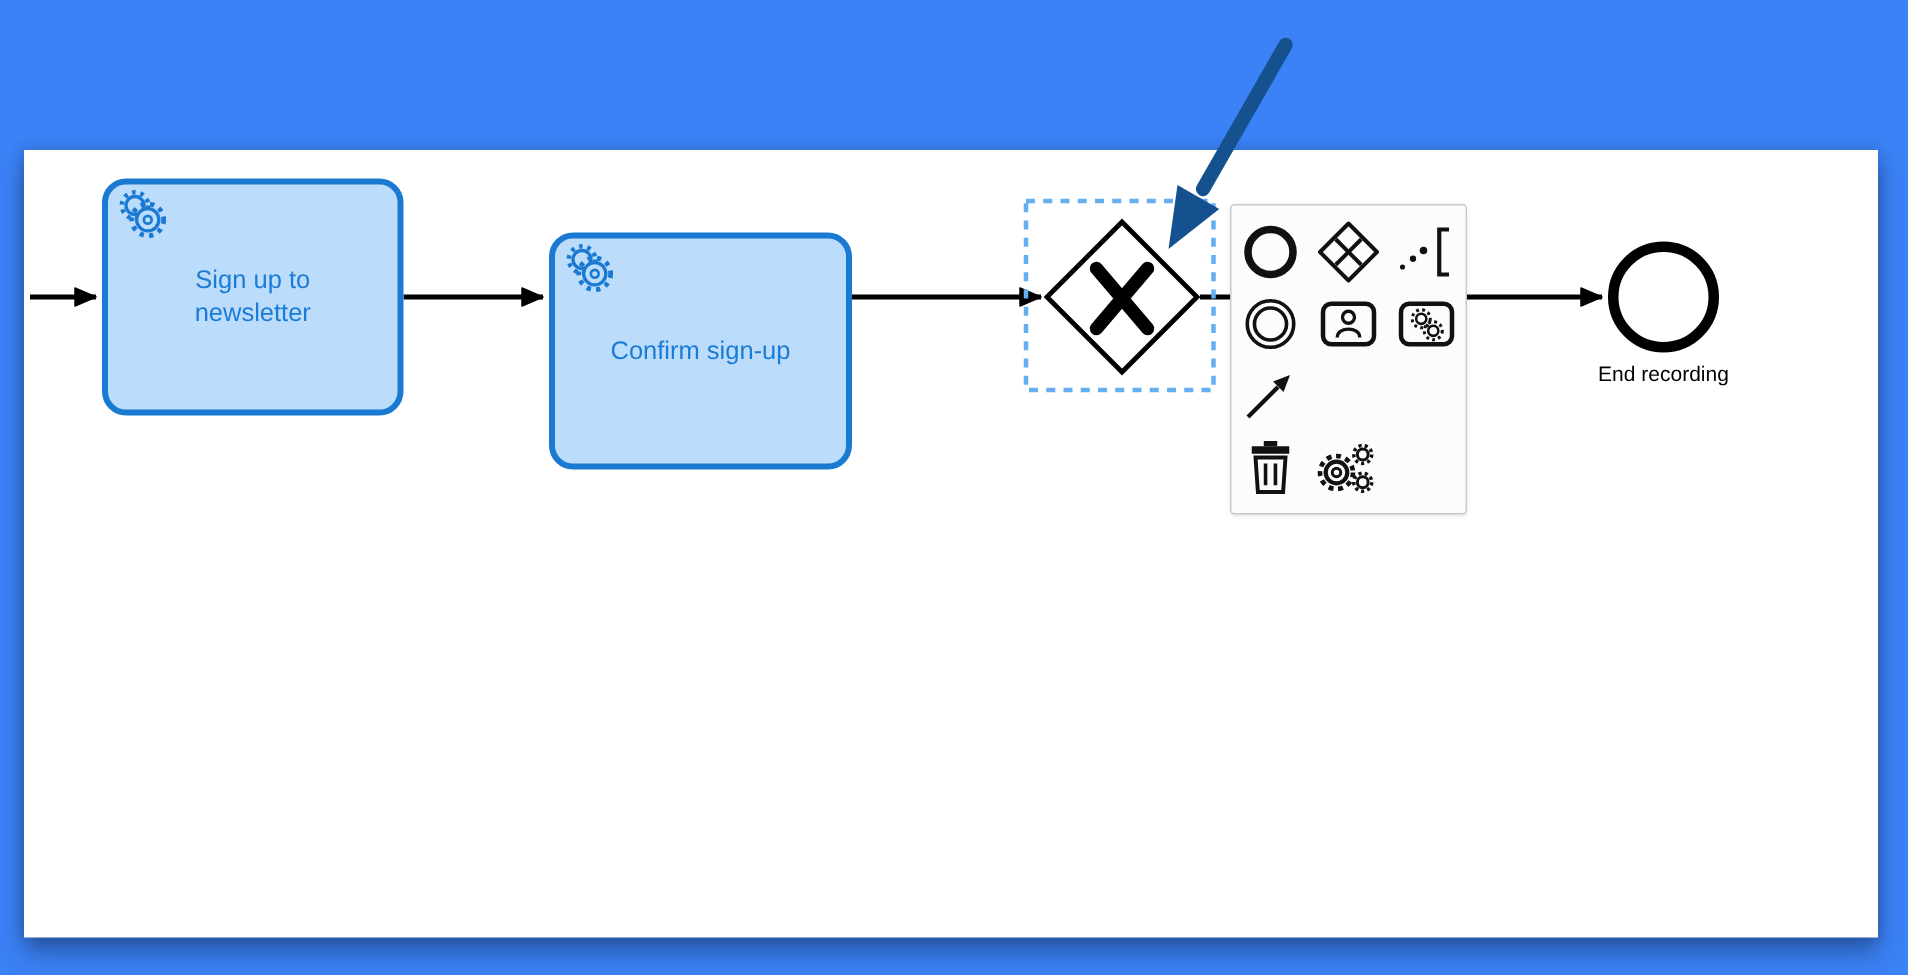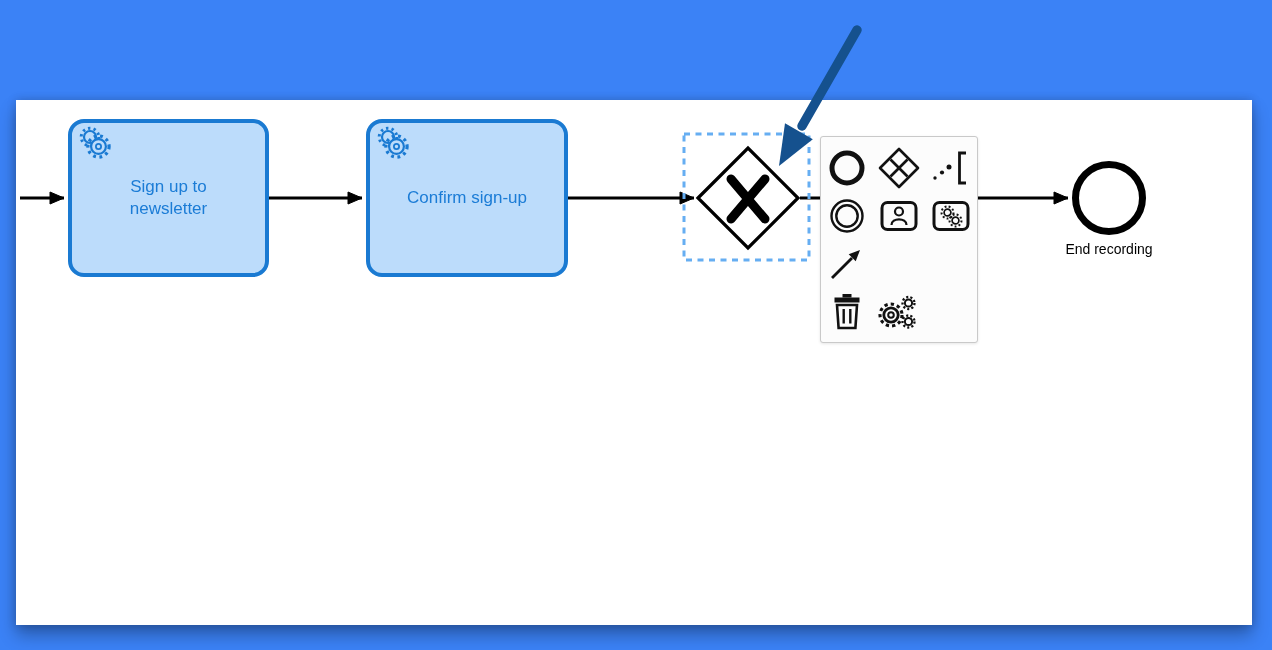--- a/index.html
+++ b/index.html
@@ -91,21 +91,21 @@
         <circle cx="15" cy="13" r="8.8" stroke-width="3" stroke-dasharray="2.4 3.2"></circle>
         <circle cx="15" cy="13" r="6" stroke-width="2.2"></circle>
         <circle cx="23.5" cy="22.5" r="10.6" stroke-width="3.2" stroke-dasharray="2.8 3.6"></circle>
         <circle cx="23.5" cy="22.5" r="7.4" stroke-width="2.2" fill="#bcdcfb"></circle>
         <circle cx="23.5" cy="22.5" r="2.6" stroke-width="1.8"></circle>
       </g>
     </svg>
     <div class="task-label">Sign up to newsletter</div>
   </div>
 
-  <div class="bpmn-task" style="left:366px;width:202px;">
+  <div class="bpmn-task" style="left:366px;width:202px;margin-top:36px;">
     <svg class="task-marker" viewBox="0 0 40 40">
       <g stroke="#1a7ad2" fill="none">
         <circle cx="15" cy="13" r="8.8" stroke-width="3" stroke-dasharray="2.4 3.2"></circle>
         <circle cx="15" cy="13" r="6" stroke-width="2.2"></circle>
         <circle cx="23.5" cy="22.5" r="10.6" stroke-width="3.2" stroke-dasharray="2.8 3.6"></circle>
         <circle cx="23.5" cy="22.5" r="7.4" stroke-width="2.2" fill="#bcdcfb"></circle>
         <circle cx="23.5" cy="22.5" r="2.6" stroke-width="1.8"></circle>
       </g>
     </svg>
     <div class="task-label">Confirm sign-up</div>

